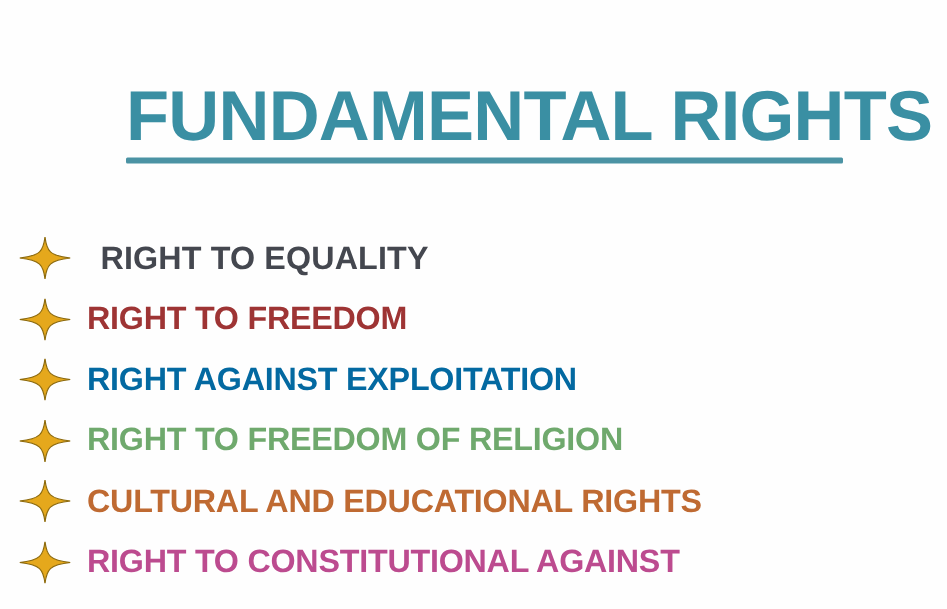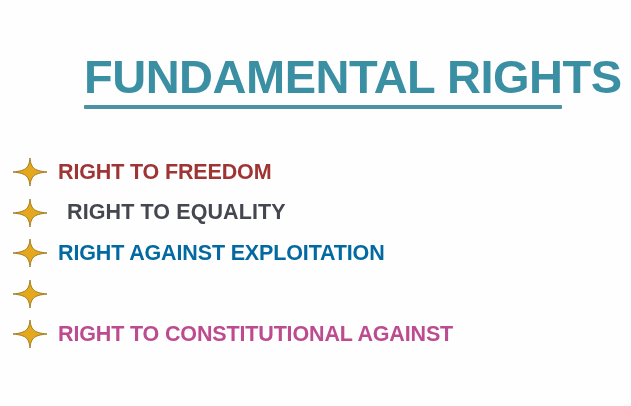--- a/index.html
+++ b/index.html
@@ -94,55 +94,64 @@
 
 <div class="slide">
 
   <div class="title-block">
     <h1 class="slide-title">FUNDAMENTAL RIGHTS</h1>
     <div class="title-rule"></div>
   </div>
 
   <ul class="rights-list">
 
+    <li class="right-item indent">
+      <span class="bullet-star">
+        <svg width="34" height="28" viewBox="0 0 34 28" aria-hidden="true">
+          <path d="M17 0 C18.1 9.2 20.0 12.6 34 14 C20.0 15.4 18.1 18.8 17 28 C15.9 18.8 14.0 15.4 0 14 C14.0 12.6 15.9 9.2 17 0 Z" fill="#e5a81c" stroke="#8d6a0d" stroke-width="0.8"></path>
+        </svg>
+      </span>
+      <span class="right-label" style="color:#44474f">RIGHT TO EQUALITY</span>
+    </li>
+
     <li class="right-item">
       <span class="bullet-star">
         <svg width="34" height="28" viewBox="0 0 34 28" aria-hidden="true">
           <path d="M17 0 C18.1 9.2 20.0 12.6 34 14 C20.0 15.4 18.1 18.8 17 28 C15.9 18.8 14.0 15.4 0 14 C14.0 12.6 15.9 9.2 17 0 Z" fill="#e5a81c" stroke="#8d6a0d" stroke-width="0.8"></path>
         </svg>
       </span>
       <span class="right-label" style="color:#9e3434">RIGHT TO FREEDOM</span>
-    </li>
-
-    <li class="right-item indent">
-      <span class="bullet-star">
-        <svg width="34" height="28" viewBox="0 0 34 28" aria-hidden="true">
-          <path d="M17 0 C18.1 9.2 20.0 12.6 34 14 C20.0 15.4 18.1 18.8 17 28 C15.9 18.8 14.0 15.4 0 14 C14.0 12.6 15.9 9.2 17 0 Z" fill="#e5a81c" stroke="#8d6a0d" stroke-width="0.8"></path>
-        </svg>
-      </span>
-      <span class="right-label" style="color:#44474f">RIGHT TO EQUALITY</span>
     </li>
 
     <li class="right-item">
       <span class="bullet-star">
         <svg width="34" height="28" viewBox="0 0 34 28" aria-hidden="true">
           <path d="M17 0 C18.1 9.2 20.0 12.6 34 14 C20.0 15.4 18.1 18.8 17 28 C15.9 18.8 14.0 15.4 0 14 C14.0 12.6 15.9 9.2 17 0 Z" fill="#e5a81c" stroke="#8d6a0d" stroke-width="0.8"></path>
         </svg>
       </span>
       <span class="right-label" style="color:#0369a1">RIGHT AGAINST EXPLOITATION</span>
     </li>
 
     <li class="right-item">
       <span class="bullet-star">
         <svg width="34" height="28" viewBox="0 0 34 28" aria-hidden="true">
           <path d="M17 0 C18.1 9.2 20.0 12.6 34 14 C20.0 15.4 18.1 18.8 17 28 C15.9 18.8 14.0 15.4 0 14 C14.0 12.6 15.9 9.2 17 0 Z" fill="#e5a81c" stroke="#8d6a0d" stroke-width="0.8"></path>
         </svg>
       </span>
+      <span class="right-label" style="color:#6fa96d">RIGHT TO FREEDOM OF RELIGION</span>
     </li>
 
+    <li class="right-item">
+      <span class="bullet-star">
+        <svg width="34" height="28" viewBox="0 0 34 28" aria-hidden="true">
+          <path d="M17 0 C18.1 9.2 20.0 12.6 34 14 C20.0 15.4 18.1 18.8 17 28 C15.9 18.8 14.0 15.4 0 14 C14.0 12.6 15.9 9.2 17 0 Z" fill="#e5a81c" stroke="#8d6a0d" stroke-width="0.8"></path>
+        </svg>
+      </span>
+      <span class="right-label" style="color:#bf6a32">CULTURAL AND EDUCATIONAL RIGHTS</span>
+    </li>
 
     <li class="right-item">
       <span class="bullet-star">
         <svg width="34" height="28" viewBox="0 0 34 28" aria-hidden="true">
           <path d="M17 0 C18.1 9.2 20.0 12.6 34 14 C20.0 15.4 18.1 18.8 17 28 C15.9 18.8 14.0 15.4 0 14 C14.0 12.6 15.9 9.2 17 0 Z" fill="#e5a81c" stroke="#8d6a0d" stroke-width="0.8"></path>
         </svg>
       </span>
       <span class="right-label" style="color:#bc4b8f">RIGHT TO CONSTITUTIONAL AGAINST</span>
     </li>
 

